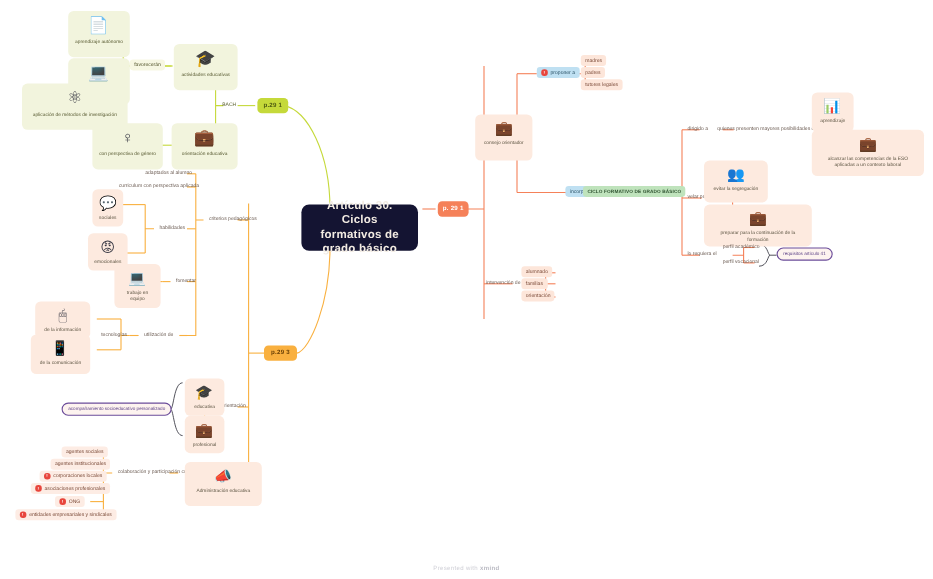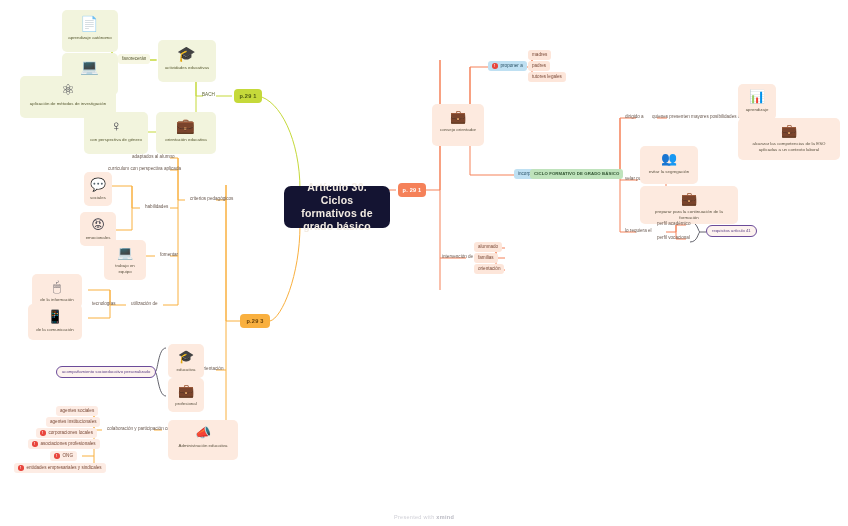--- a/index.html
+++ b/index.html
@@ -180,21 +180,21 @@
       <path d="M102,430 L94,430 L94,411 L94,468" stroke="#f9b03f"></path>
       <path d="M94,411 L82,411" stroke="#f9b03f"></path>
       <path d="M94,422 L82,422" stroke="#f9b03f"></path>
       <path d="M94,433 L82,433" stroke="#f9b03f"></path>
       <path d="M94,444 L82,444" stroke="#f9b03f"></path>
       <path d="M94,456 L82,456" stroke="#f9b03f"></path>
       <path d="M94,468 L82,468" stroke="#f9b03f"></path>
     </g>
   </svg>
 
-  <div class="node central" style="left:284px;top:186px;width:106px;height:42px;">
+  <div class="node central" style="left:274px;top:186px;width:106px;height:42px;">
     <span>Artículo 30. Ciclos formativos de grado básico</span>
   </div>
 
   <div class="node badge green" style="left:234px;top:89px;width:28px;height:14px;">
     <span>p.29 1</span>
   </div>
   <div class="node badge orange" style="left:398px;top:183px;width:28px;height:14px;">
     <span>p. 29 1</span>
   </div>
   <div class="node badge amber" style="left:240px;top:314px;width:30px;height:14px;">

